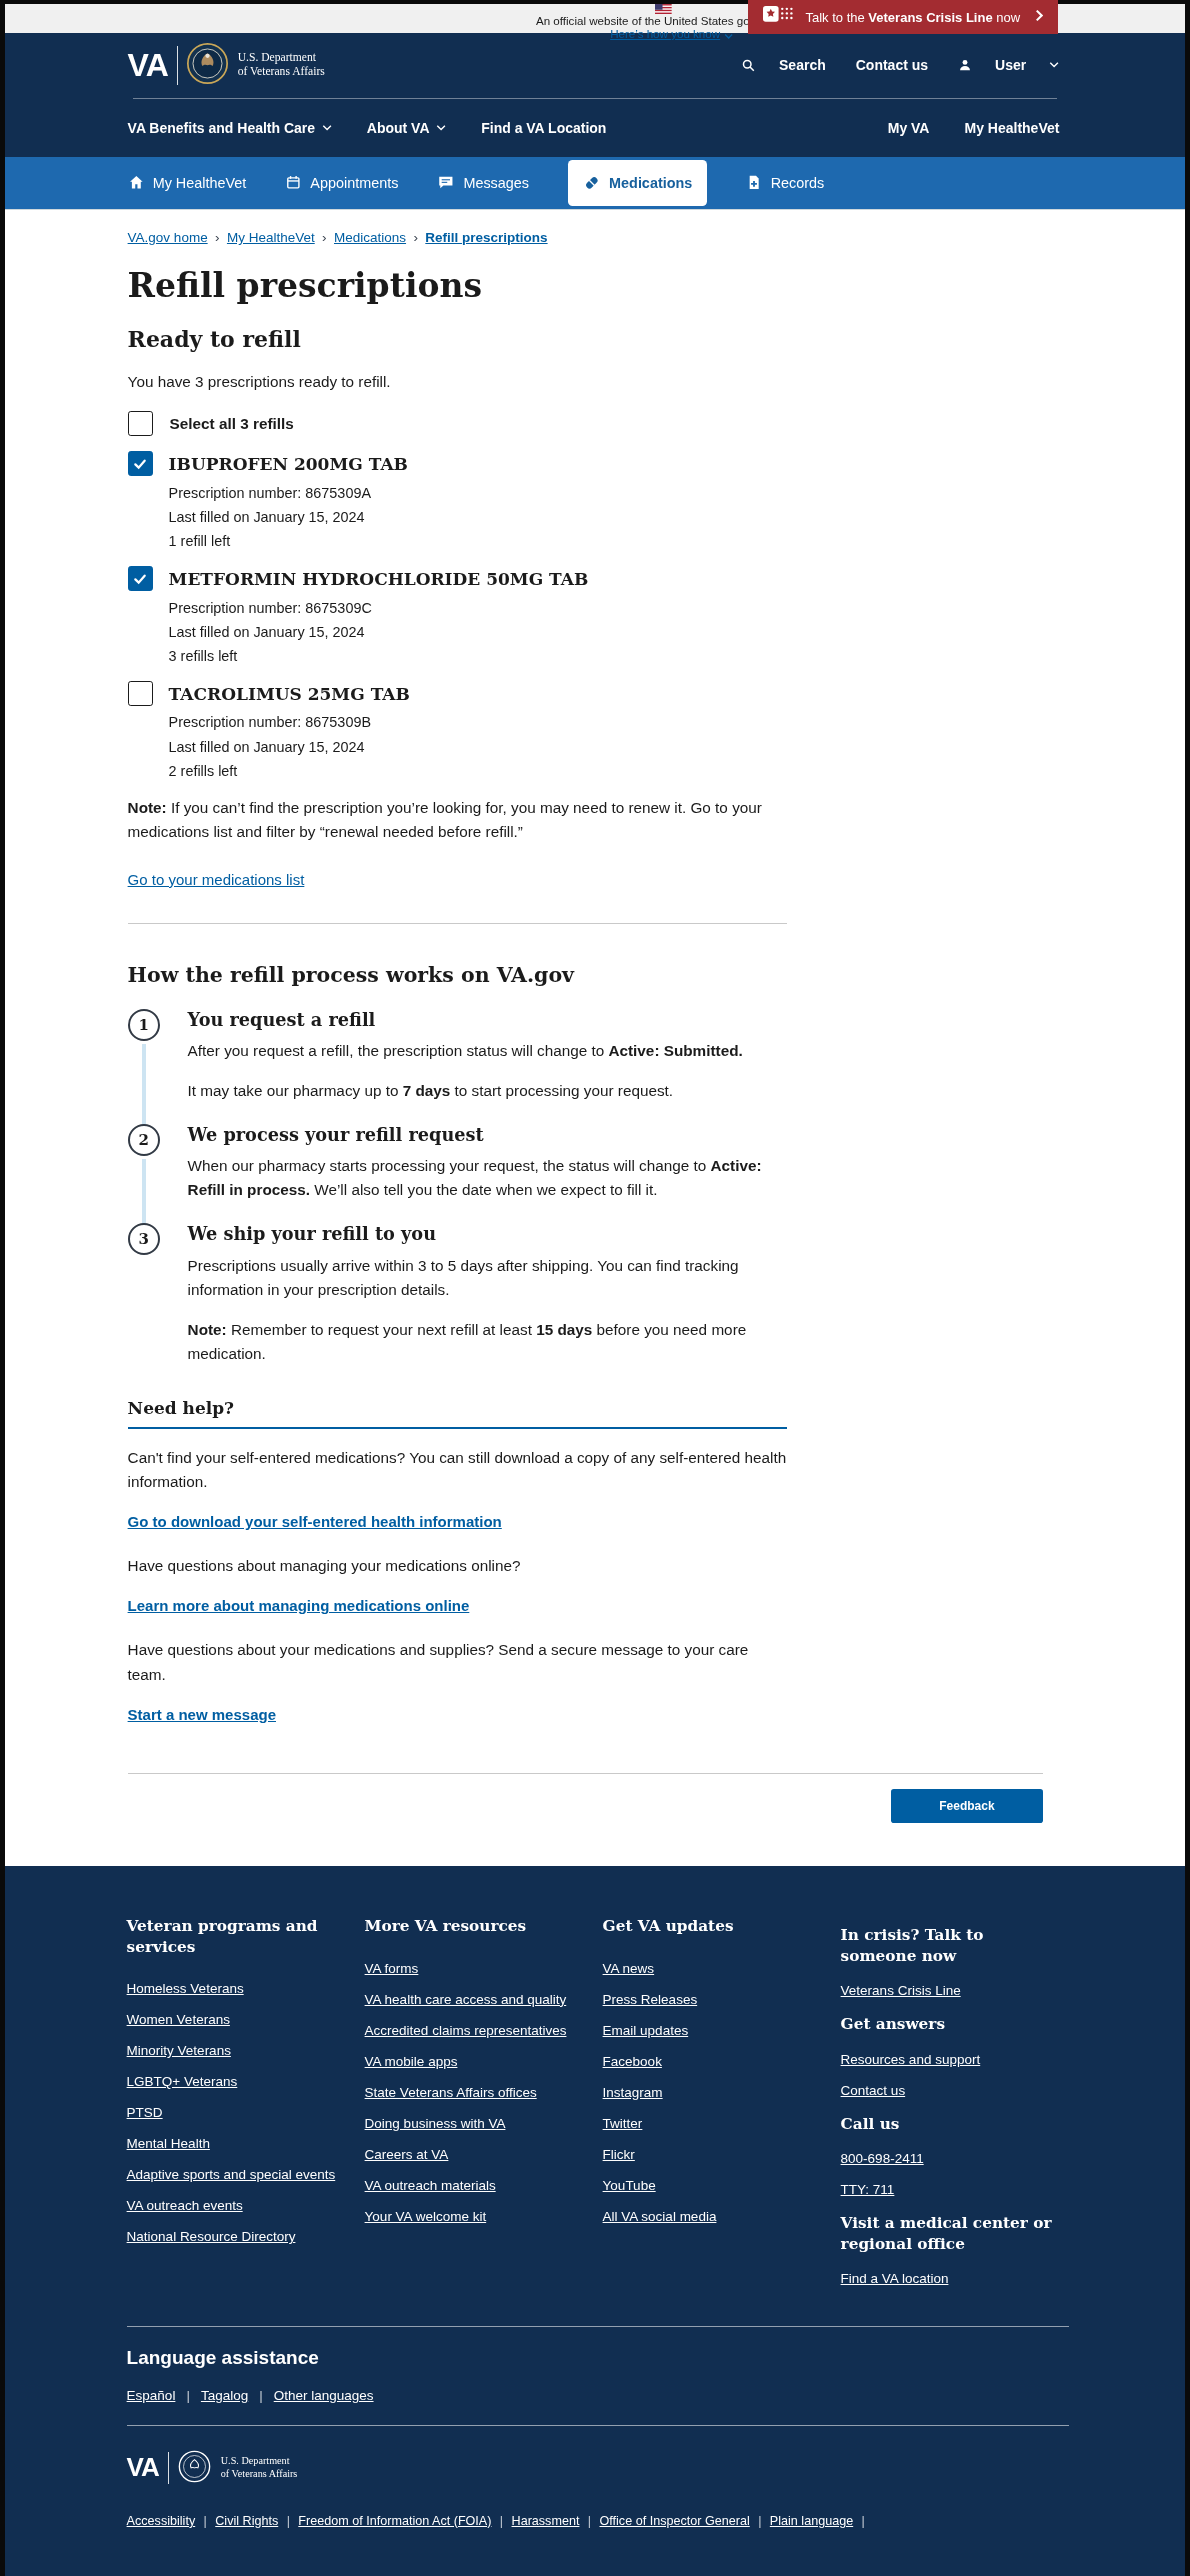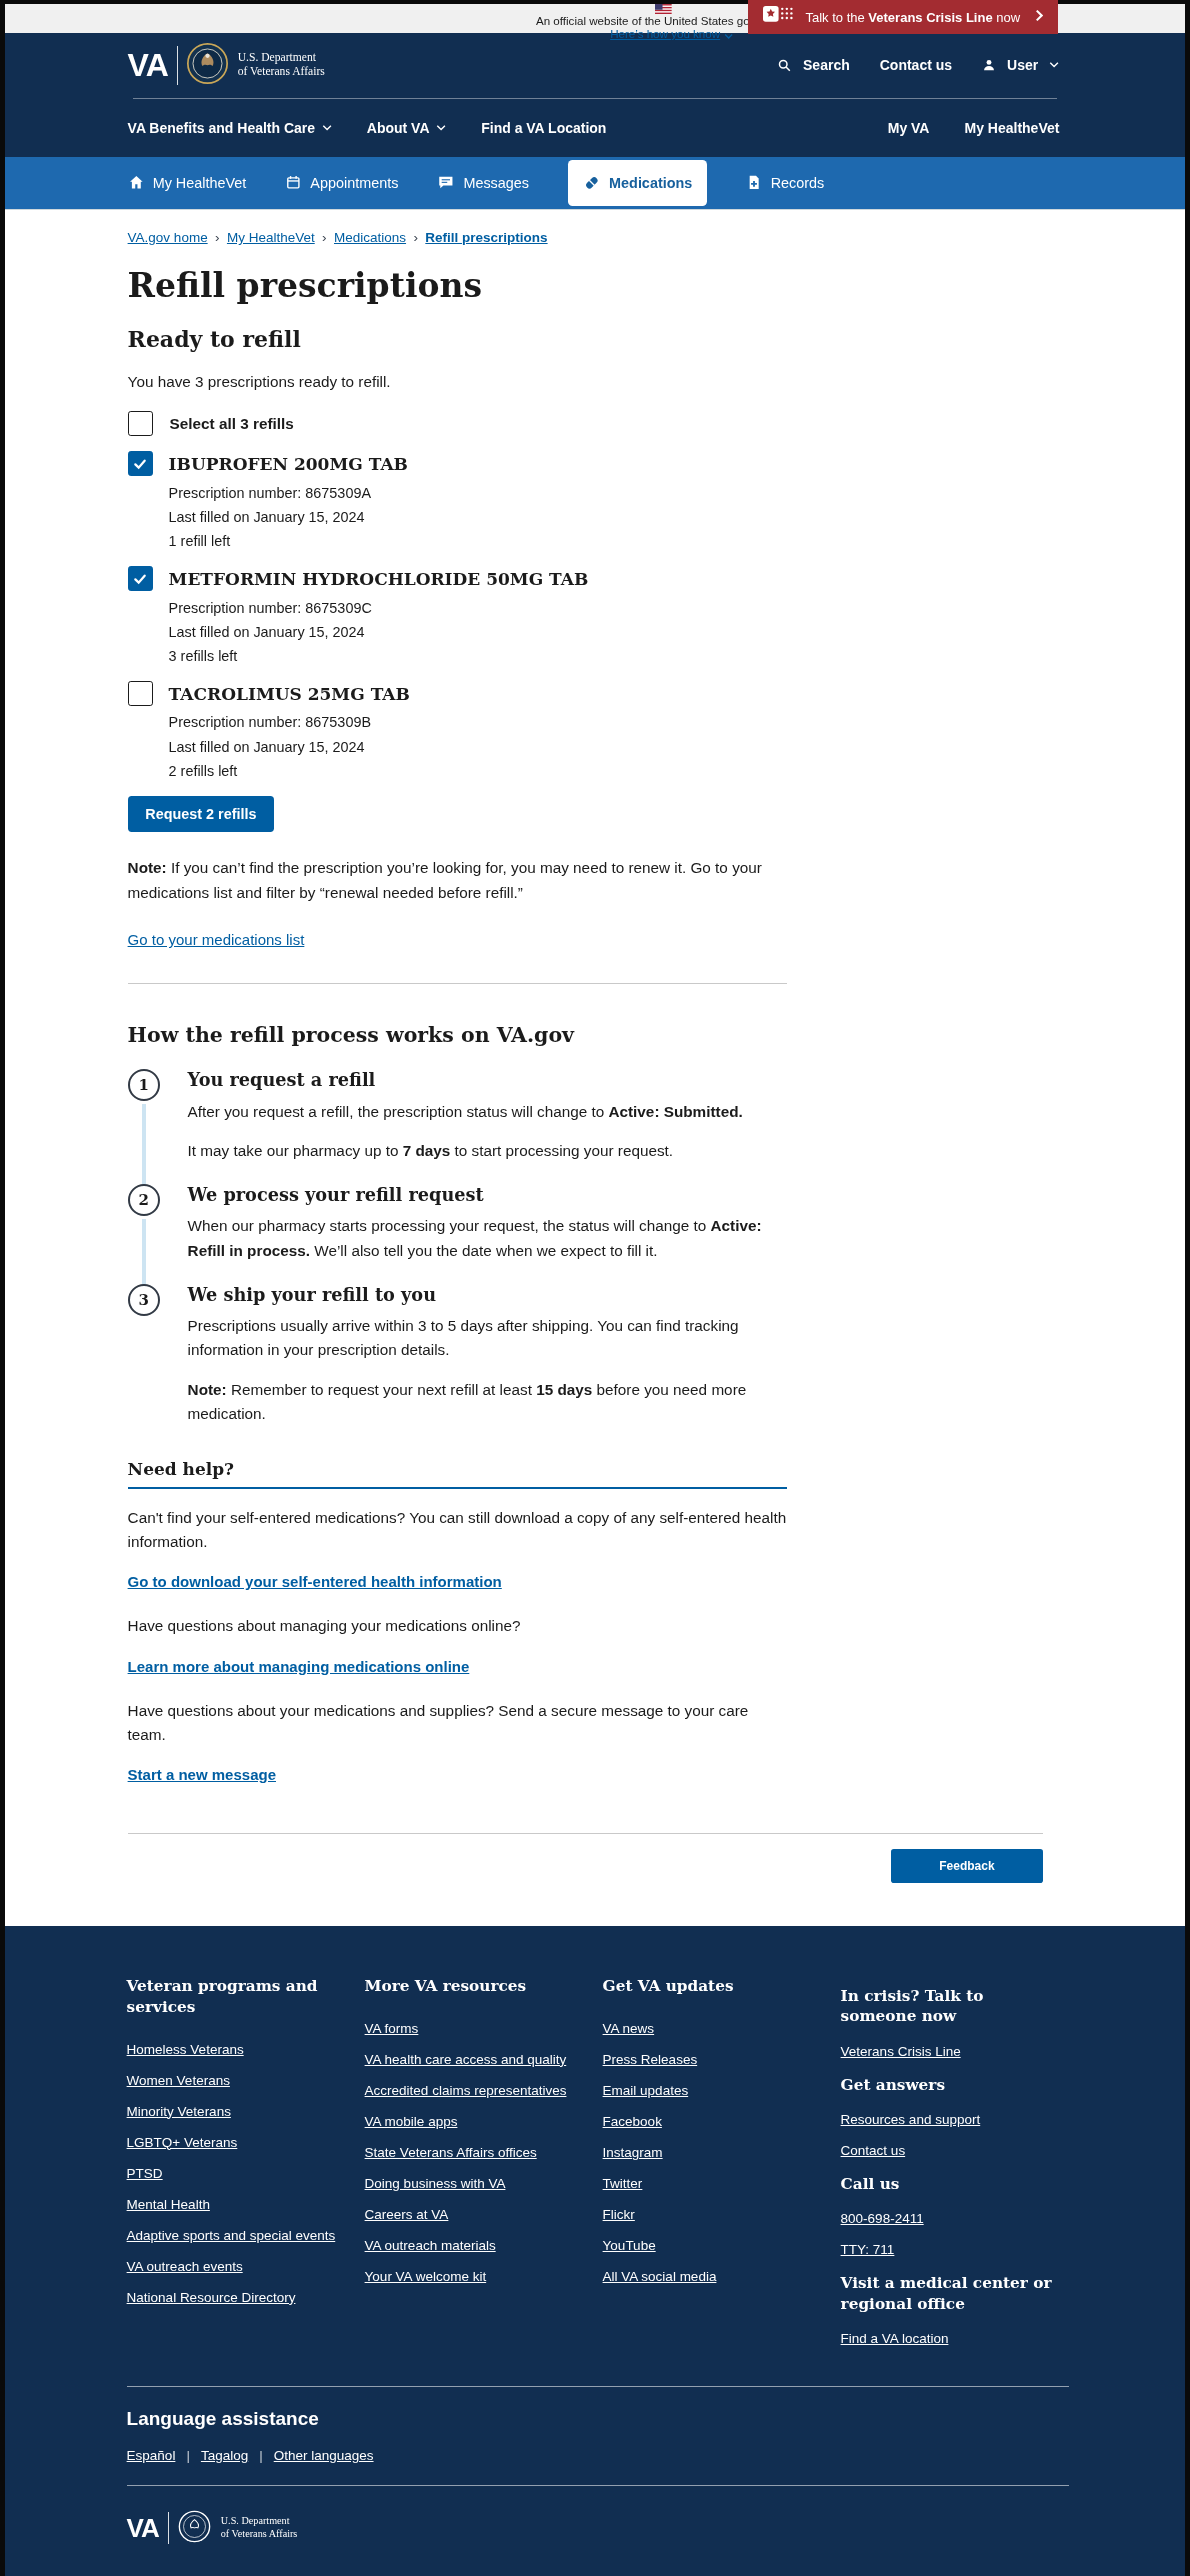--- a/index.html
+++ b/index.html
@@ -17,21 +17,21 @@
   .crisis-btn .chev { margin-left:5.6px; }
 
   
   .site-header { background:var(--header_navy); color:#fff; }
   .hdr-row1 { height:65px; display:flex; align-items:center; padding:0 126px 0 123px; }
   .logo-lockup { display:flex; align-items:center; gap:9.3px; }
   .va-big { font-size:32px; font-weight:bold; letter-spacing:-0.9px; }
   .logo-divider { width:0.9px; height:39px; background:rgba(255,255,255,.85); }
   .dept-text { font-family:"Liberation Serif", serif; font-size:11.6px; line-height:1.25; }
   .hdr-right { margin-left:auto; display:flex; align-items:center; gap:30px; font-size:14px; font-weight:bold; }
-  .hdr-right .item { display:flex; align-items:center; gap:11px; cursor:pointer; }
+  .hdr-right .item { display:flex; align-items:center; gap:23px; cursor:pointer; }
   .hdr-divider { height:0.9px; background:rgba(255,255,255,.4); margin:0 128px; }
   .hdr-row2 { height:58px; display:flex; align-items:center; padding:0 126px 0 123px; font-size:14px; font-weight:bold; gap:35px; }
   .hdr-row2 .item { display:flex; align-items:center; gap:6.5px; cursor:pointer; }
   .hdr-row2 .spacer { flex:1; }
 
   
   .subnav { background:var(--nav_blue); height:53px; display:flex; align-items:center; padding:0 0 0 123px; gap:39px; border-bottom:0.9px solid #cfd8dc; }
   .subnav .item { display:flex; align-items:center; gap:8.4px; color:#fff; font-size:14.4px; cursor:pointer; }
   .subnav .item.active { background:#fff; color:var(--tab_text_blue); font-weight:bold; height:46px; padding:0 15px; border-radius:4.6px; }
   .subnav svg { display:block; }
@@ -322,23 +322,20 @@
       <div class="rx">
         <span class="checkbox"></span>
         <div>
           <div class="rx-name">TACROLIMUS 25MG TAB</div>
           <div class="rx-detail">Prescription number: 8675309B</div>
           <div class="rx-detail">Last filled on January 15, 2024</div>
           <div class="rx-detail">2 refills left</div>
         </div>
       </div>
 
-      <div class="request-wrap">
-        <button class="btn-primary">Request 2 refills</button>
-      </div>
 
       <p class="note-p"><strong>Note:</strong><span> If you can’t find the prescription you’re looking for, you may need to renew it. Go to your medications list and filter by “renewal needed before refill.”</span></p>
 
       <a class="blue-link">Go to your medications list</a>
     </section>
 
     <div class="divider first text-col"></div>
 
     <section class="text-col steps-wrap">
       <h2 class="process">How the refill process works on VA.gov</h2>

